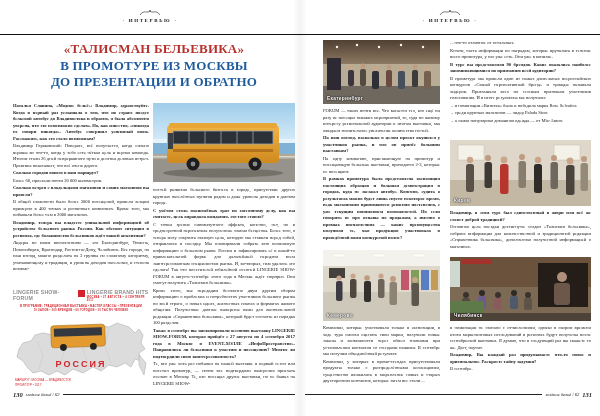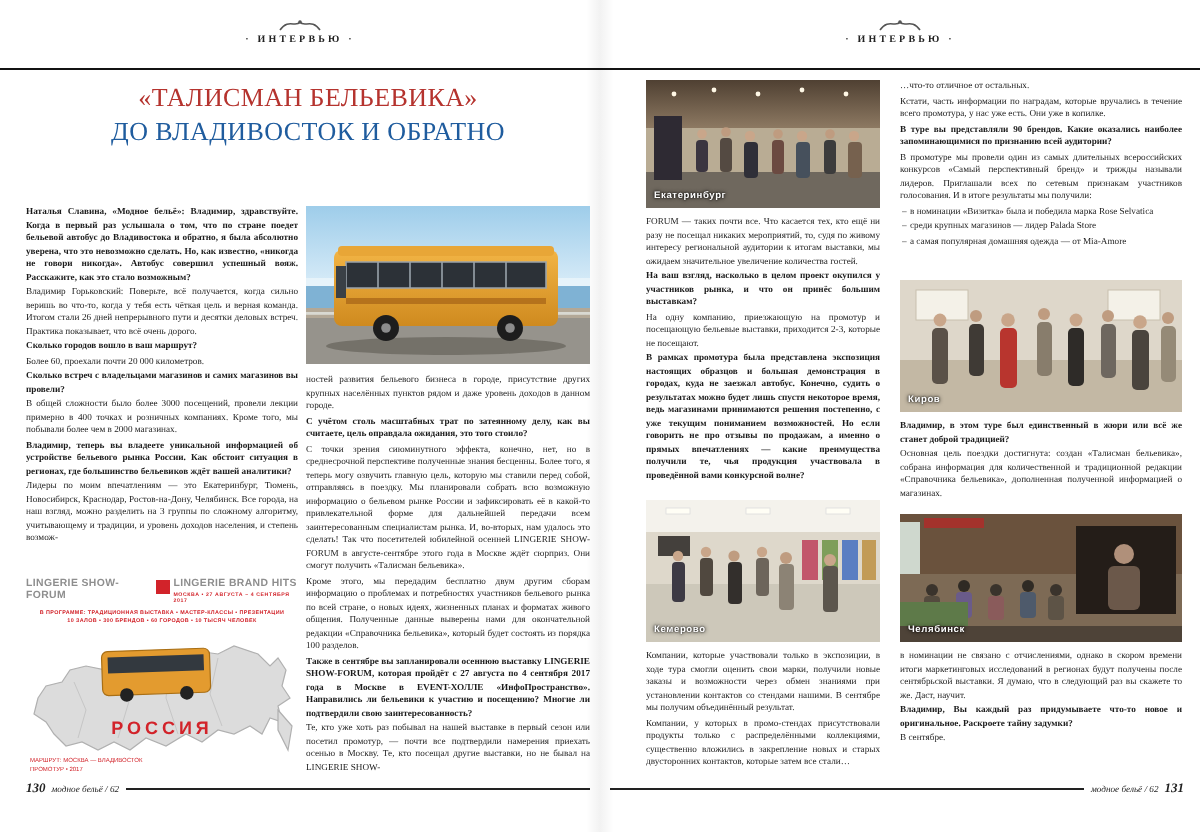--- a/index.html
+++ b/index.html
@@ -5,21 +5,21 @@
   html,body{margin:0;padding:0;background:#ffffff;}
   .spread{position:relative;width:600px;height:416px;background:#fff;overflow:hidden;
           font-family:"Liberation Serif",serif;color:#1b1b1b;}
   .fold{position:absolute;left:293px;top:0;width:14px;height:416px;
         background:linear-gradient(90deg,rgba(0,0,0,0),rgba(0,0,0,.05),rgba(0,0,0,0));}
   .pghead{position:absolute;top:8px;width:300px;text-align:center;}
   .pghead .orn{display:block;margin:0 auto 1px;}
   .pghead .lbl{font-size:5px;font-weight:700;letter-spacing:1.6px;color:#222;}
   .rule{position:absolute;left:0;top:34px;width:600px;height:1.3px;background:#131313;}
   .headline{position:absolute;left:13px;top:41px;width:282px;text-align:center;
-            font-weight:400;font-size:13px;line-height:1.27;letter-spacing:.2px;}
+            font-weight:700;font-size:13px;line-height:1.27;letter-spacing:.2px;}
   .hl-red{color:#b5332e;} .hl-blue{color:#1f5c9e;}
   .textcol{position:absolute;overflow:hidden;font-size:4.6px;line-height:1.42;
            text-align:justify;color:#1c1c1c;}
   .textcol p.para{margin:0 0 1px 0;}
   .textcol p.b{font-weight:700;}
   .textcol p.bullet{padding-left:5px;position:relative;}
   .textcol p.bullet::before{content:"–";position:absolute;left:1px;top:0;}
   .photo{position:absolute;overflow:hidden;background:#ccc;}
   .photo svg{display:block;}
   .cap{position:absolute;left:4px;bottom:3px;color:#fff;font-family:"Liberation Sans",sans-serif;
@@ -72,21 +72,22 @@
       <path d="M2,7 C6,1 10,6 12,3 C14,6 18,1 22,7" fill="none" stroke="#555" stroke-width="0.8"></path>
       <circle cx="12" cy="3" r="0.9" fill="#555"></circle>
     </svg>
     <div class="lbl">· ИНТЕРВЬЮ ·</div>
   </div>
   <div class="rule"></div>
   <div class="fold"></div>
 
   <div class="headline">
     <div class="hl-red">«ТАЛИСМАН БЕЛЬЕВИКА»</div>
-    <div class="hl-blue">ДО ВЛАДИВОСТОК И ОБРАТНО</div>
+    <div class="hl-blue">В ПРОМОТУРЕ ИЗ МОСКВЫ</div>
+    <div class="hl-blue">ДО ПРЕЗЕНТАЦИИ И ОБРАТНО</div>
   </div>
 
   <div class="textcol l-col1">
       <p class="para b">Наталья Славина, «Модное бельё»: Владимир, здравствуйте. Когда в первый раз услышала о том, что по стране поедет бельевой автобус до Владивостока и обратно, я была абсолютно уверена, что это невозможно сделать. Но, как известно, «никогда не говори никогда». Автобус совершил успешный вояж. Расскажите, как это стало возможным?</p>
       <p class="para">Владимир Горьковский: Поверьте, всё получается, когда сильно веришь во что-то, когда у тебя есть чёткая цель и верная команда. Итогом стали 26 дней непрерывного пути и десятки деловых встреч. Практика показывает, что всё очень дорого.</p>
       <p class="para b">Сколько городов вошло в ваш маршрут?</p>
       <p class="para">Более 60, проехали почти 20 000 километров.</p>
       <p class="para b">Сколько встреч с владельцами магазинов и самих магазинов вы провели?</p>
       <p class="para">В общей сложности было более 3000 посещений, провели лекции примерно в 400 точках и розничных компаниях. Кроме того, мы побывали более чем в 2000 магазинах.</p>
       <p class="para b">Владимир, теперь вы владеете уникальной информацией об устройстве бельевого рынка России. Как обстоит ситуация в регионах, где большинство бельевиков ждёт вашей аналитики?</p>

